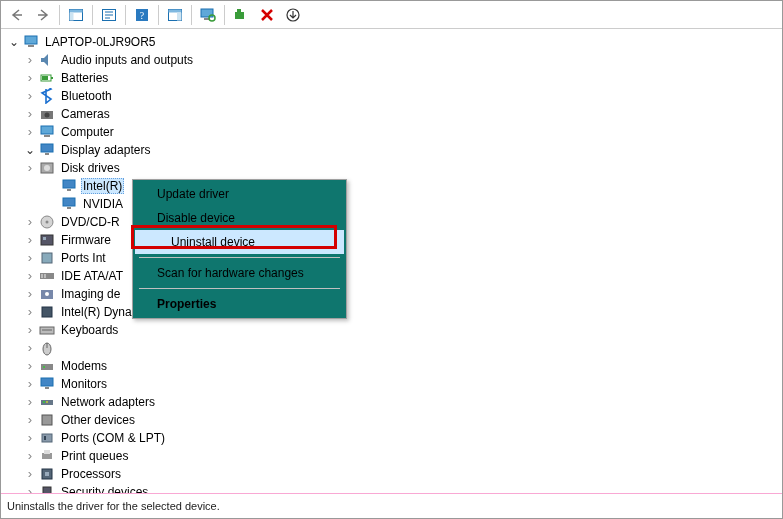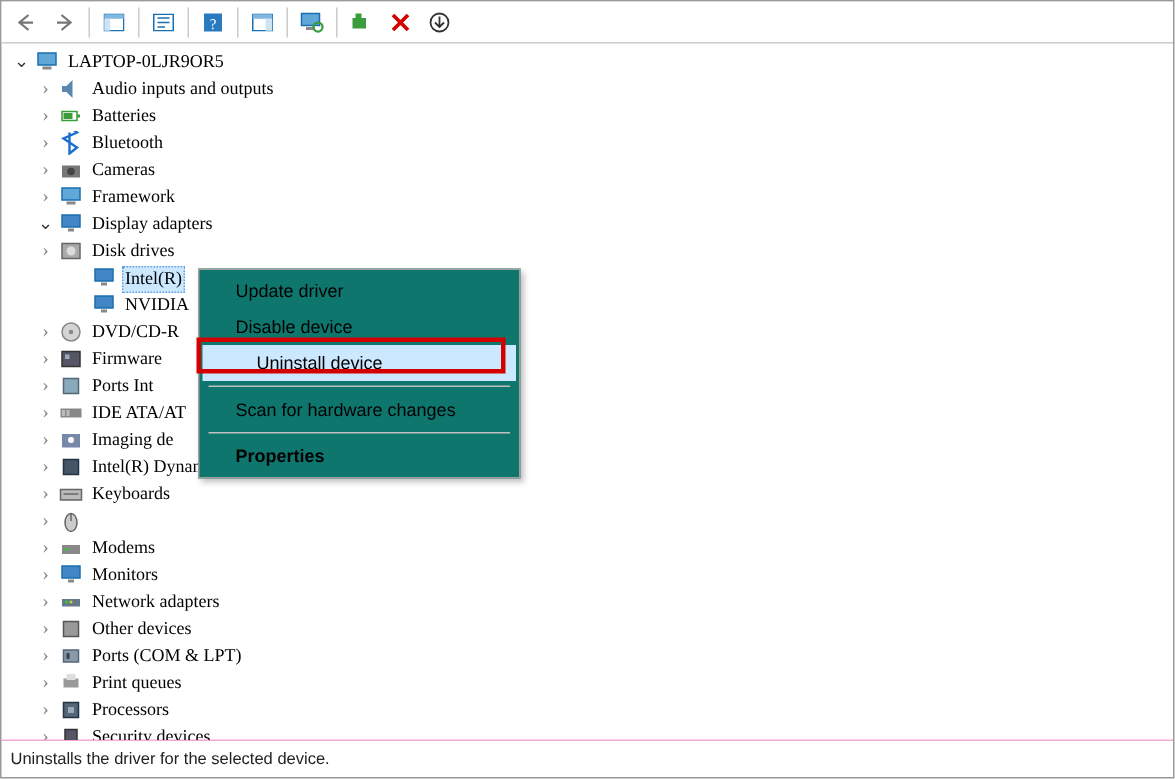--- a/index.html
+++ b/index.html
@@ -41,23 +41,23 @@
     overflow: hidden;
   }
   .tree {
     flex: 1;
     overflow-y: scroll;
     padding: 4px 0 4px 4px;
     position: relative;
   }
   .node {
     display: flex;
+    align-items: center;
     height: 18px;
     white-space: nowrap;
-    font-family: Liberation Serif, serif;
   }
   .twisty {
     width: 14px;
     height: 14px;
     display: flex;
     align-items: center;
     justify-content: center;
     cursor: pointer;
     color: #555;
     font-size: 10px;
@@ -243,21 +243,21 @@
     <span class="label">Cameras</span>
   </div>
       <div class="node indent1">
     <span class="twisty closed"></span>
     <span class="icon">
           <svg width="16" height="16">
             <rect x="2" y="2" width="12" height="8" fill="#5fa8d8" stroke="#1a6fb0"></rect>
             <rect x="5" y="11" width="6" height="2" fill="#888"></rect>
           </svg>
         </span>
-    <span class="label">Framework</span>
+    <span class="label">Computer</span>
   </div>
       <div class="node indent1">
     <span class="twisty open"></span>
     <span class="icon">
           <svg width="16" height="16">
             <rect x="2" y="2" width="12" height="8" fill="#4286c5" stroke="#1a6fb0"></rect>
             <rect x="6" y="11" width="4" height="2" fill="#888"></rect>
           </svg>
         </span>
     <span class="label">Display adapters</span>

